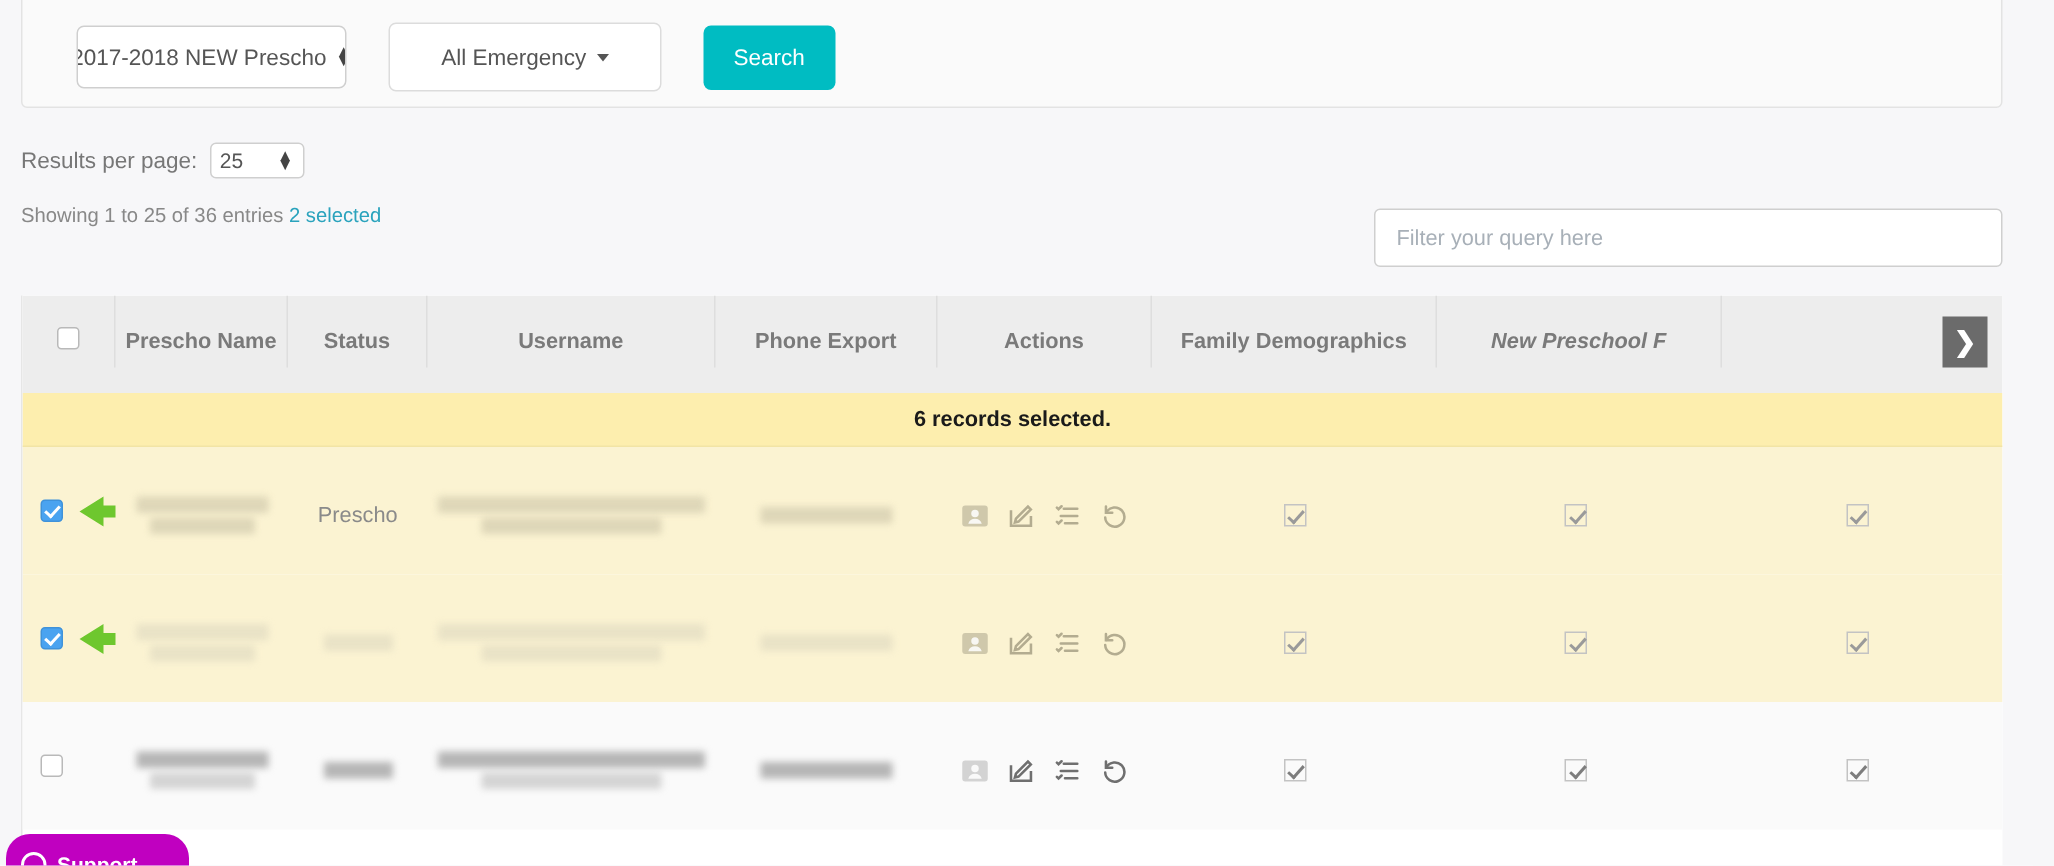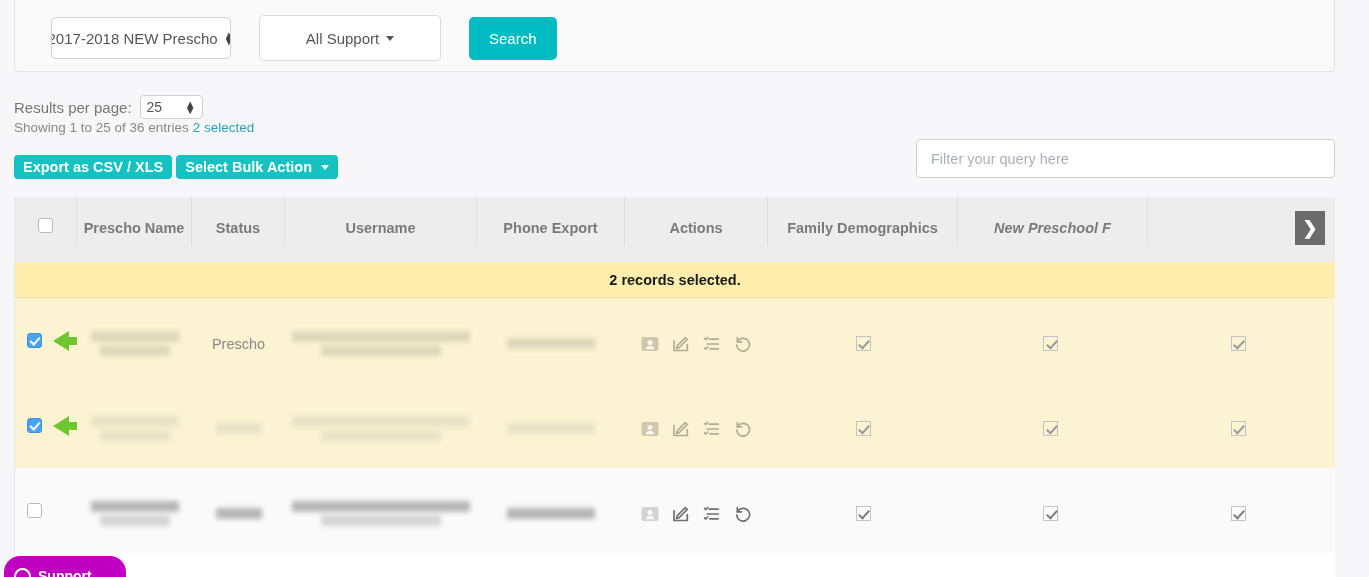--- a/index.html
+++ b/index.html
@@ -73,21 +73,21 @@
     font-size: 15px; color: #777;
   }
   .rpp-sel {
     height: 24px; width: 63px;
     background: #fff; border: 1px solid #cfcfcf; border-radius: 4px;
     display: flex; align-items: center; padding: 0 6px;
     font-size: 14px; color: #555;
     justify-content: space-between;
   }
   .showing {
-    position: absolute; left: 14px; top: 120px;
+    position: absolute; left: 14px; top: 136px;
     font-size: 13.5px; color: #888;
   }
   .showing a { color: #2aa3bd; text-decoration: none; }
 
   
   .act-bar { position: absolute; left: 14px; top: 155px; display: flex; gap: 4px; }
   .btn-teal {
     background: #15c2c2; color: #fff;
     border: none; border-radius: 4px;
     height: 24px; padding: 0 9px;
@@ -251,21 +251,21 @@
   <div class="search-panel">
     <div class="search-row">
       <div class="sel-box">
         <span class="label">2017-2018 NEW Prescho</span>
         <span class="spin">
             <span>▲</span>
             <span>▼</span>
           </span>
       </div>
       <div class="status-box">
-        <span>All Support</span>
+        <span>All Emergency</span>
         <span class="caret-down"></span>
       </div>
       <div class="btn-search">Search</div>
     </div>
   </div>
 
   <div class="rpp">
     <span>Results per page:</span>
     <div class="rpp-sel">
       <span>25</span>
@@ -274,27 +274,20 @@
           <span>▼</span>
         </span>
     </div>
   </div>
 
   <div class="showing">
     <span>Showing 1 to 25 of 36 entries</span>
     <a href="#">2 selected</a>
   </div>
 
-  <div class="act-bar">
-    <div class="btn-teal">Export as CSV / XLS</div>
-    <div class="btn-teal">
-      <span>Select Bulk Action</span>
-      <span class="caret-down"></span>
-    </div>
-  </div>
 
   <div class="filter-wrap">
     <input type="text" placeholder="Filter your query here" style="">
   </div>
 
   <div class="table-area">
     <div class="thead" id="thead">
         <div class="th cb-col" style="width: 62px; padding-top: 8px;">
           <span class="cb"></span>
         </div>
@@ -315,21 +308,21 @@
         </div>
         <div class="th" style="width: 190px;">
           <span>Family Demographics</span>
         </div>
         <div class="th italic" style="width: 190px;">
           <span>New Preschool F</span>
         </div>
         <div class="scroll-next">❯</div>
       </div>
     <div class="notice">
-      <b>2 records selected.</b>
+      <b>6 records selected.</b>
     </div>
     <div id="tbody">
         <div class="row sel">
           <div class="cell cb-col" style="width: 62px; justify-content: flex-start; padding-left: 12px; position: relative;">
             <span class="cb checked-blue"></span>
             <span class="green-arrow" style="left: 36px; top: 30px;">
               <svg width="52" height="26" viewBox="0 0 52 26">
                 <path d="M2 13 L18 3 L18 9 L50 9 L50 17 L18 17 L18 23 Z" fill="#6ec72e"></path>
               </svg>
             </span>

